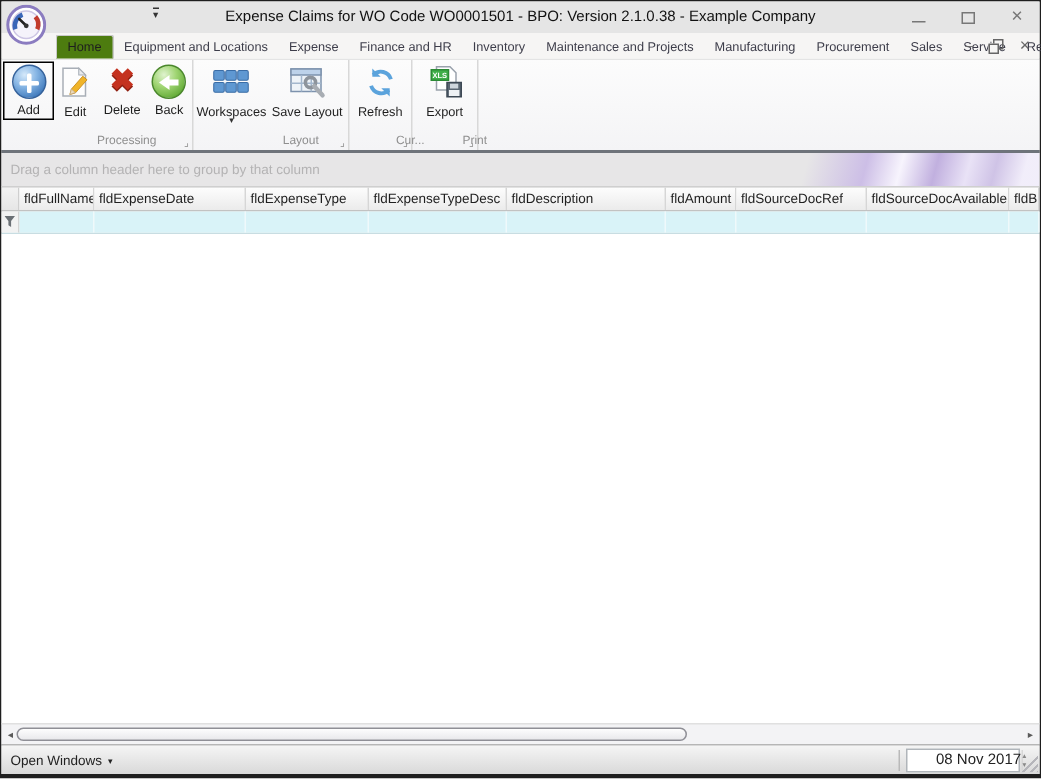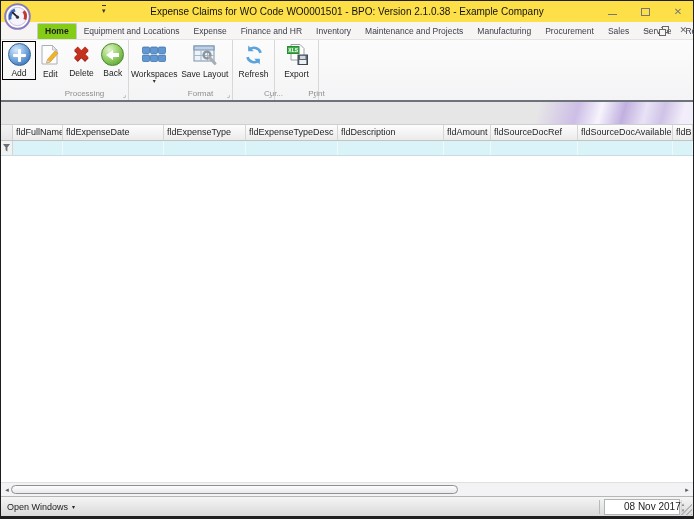--- a/index.html
+++ b/index.html
@@ -6,38 +6,38 @@
   html,body { width: 694px; height: 519px; }
   body { font-family: "Liberation Sans", sans-serif; background:#fff; }
 
   .window{
     width:694px; height:519px;
     border:1px solid #1e1e1e; border-bottom:3px solid #1e1e1e;
     display:flex; flex-direction:column; background:#fff; position:relative;
   }
 
   
-  .titlebar{ height:21px; background:#fde047; position:relative; flex:0 0 auto;
+  .titlebar{ height:21px; background:#e5e5e5; position:relative; flex:0 0 auto;
     display:flex; align-items:center; justify-content:center; }
   .title-text{ font-size:10px; color:#111; white-space:nowrap; }
   .app-logo{ position:absolute; left:3px; top:2px; width:27px; height:27px; z-index:5; }
   .qat-arrow{ position:absolute; left:101px; top:4px; font-size:7px; color:#333;
     border-top:1px solid #333; line-height:8px; padding-top:1px; }
   .win-controls{ position:absolute; right:8px; top:0; height:21px; display:flex; align-items:center; gap:19px; }
   .win-btn{ width:14px; height:14px; display:flex; align-items:center; justify-content:center; color:#555; cursor:default; }
   .ico-min{ width:9px; height:1px; background:#777; margin-top:6px; }
   .ico-max{ width:9px; height:8px; border:1px solid #777; }
   .ico-close{ font-size:10px; color:#777; line-height:1; }
 
   
   .tabrow{ height:17px; background:#f6f5f4; display:flex; align-items:flex-end;
     padding-left:36px; flex:0 0 auto; position:relative; }
   .tab{ font-size:8.5px; color:#3d3d4a; padding:2px 7px 3px 7px; white-space:nowrap; cursor:default; }
-  .tab.active{ background:#84cc16; border:1px solid #c9c9c9; border-bottom:none;
-    border-radius:2px 2px 0 0; color:#1e1e1e;font-weight:bold; }
+  .tab.active{ background:#4d7c0f; border:1px solid #c9c9c9; border-bottom:none;
+    border-radius:2px 2px 0 0; color:#1e1e1e; }
   .mdi-controls{ position:absolute; right:6px; top:2px; display:flex; align-items:center; gap:11px; }
   .mdi-btn{ color:#666; font-size:9px; display:flex; align-items:center; justify-content:center; height:12px; }
   .ico-restore{ position:relative; width:9px; height:9px; }
   .ico-restore::before{ content:""; position:absolute; left:3px; top:0; width:5px; height:5px; border:1px solid #666; }
   .ico-restore::after{ content:""; position:absolute; left:0; top:3px; width:5px; height:5px; border:1px solid #666; background:#f6f5f4; }
 
   
   .ribbon{ height:61px; background:linear-gradient(#fcfcfc,#f4f4f6); display:flex; flex:0 0 auto;
     border-top:1px solid #e4e4e4; }
   .rgroup{ display:flex; flex-direction:column; border-right:1px solid #d8d8d8; }
@@ -221,21 +221,21 @@
             <line x1="9" y1="7" x2="9" y2="18" stroke="#a3b7cd"></line>
             <line x1="15.5" y1="7" x2="15.5" y2="18" stroke="#a3b7cd"></line>
             <line x1="2" y1="12.5" x2="22" y2="12.5" stroke="#a3b7cd"></line>
             <circle cx="15" cy="12" r="3.4" fill="none" stroke="#8d949c" stroke-width="2.4"></circle>
             <line x1="17.5" y1="14.5" x2="23" y2="20.5" stroke="#a8adb3" stroke-width="3" stroke-linecap="round"></line>
           </svg>
           <span class="lbl">Save Layout</span>
         </div>
       </div>
       <div class="rgroup-caption">
-        <span>Format</span>
+        <span>Layout</span>
         <span class="launcher">⌟</span>
       </div>
     </div>
 
     <div class="rgroup" style="width:42px">
       <div class="rgroup-buttons">
         <div class="rbtn" style="width:40px">
           <svg width="24" height="24" viewBox="0 0 24 24">
             <path d="M18.6 9.8 A7 7 0 0 0 6.8 7" fill="none" stroke="#5ba3dc" stroke-width="2.6"></path>
             <path d="M6.2 2.6 v5.6 h5.6 z" fill="#5ba3dc"></path>
@@ -270,20 +270,21 @@
         <span class="launcher">⌟</span>
       </div>
     </div>
 
     <div style="flex:1"></div>
   </div>
 
   <div class="ribbon-sep"></div>
 
   <div class="group-panel">
+    <span class="group-panel-text">Drag a column header here to group by that column</span>
     <div class="swoosh"></div>
   </div>
 
   <div class="hdr-row">
     <div class="hdr-ind"></div>
     <div class="hdr-cell c0">fldFullName</div>
     <div class="hdr-cell c1">fldExpenseDate</div>
     <div class="hdr-cell c2">fldExpenseType</div>
     <div class="hdr-cell c3">fldExpenseTypeDesc</div>
     <div class="hdr-cell c4">fldDescription</div>

